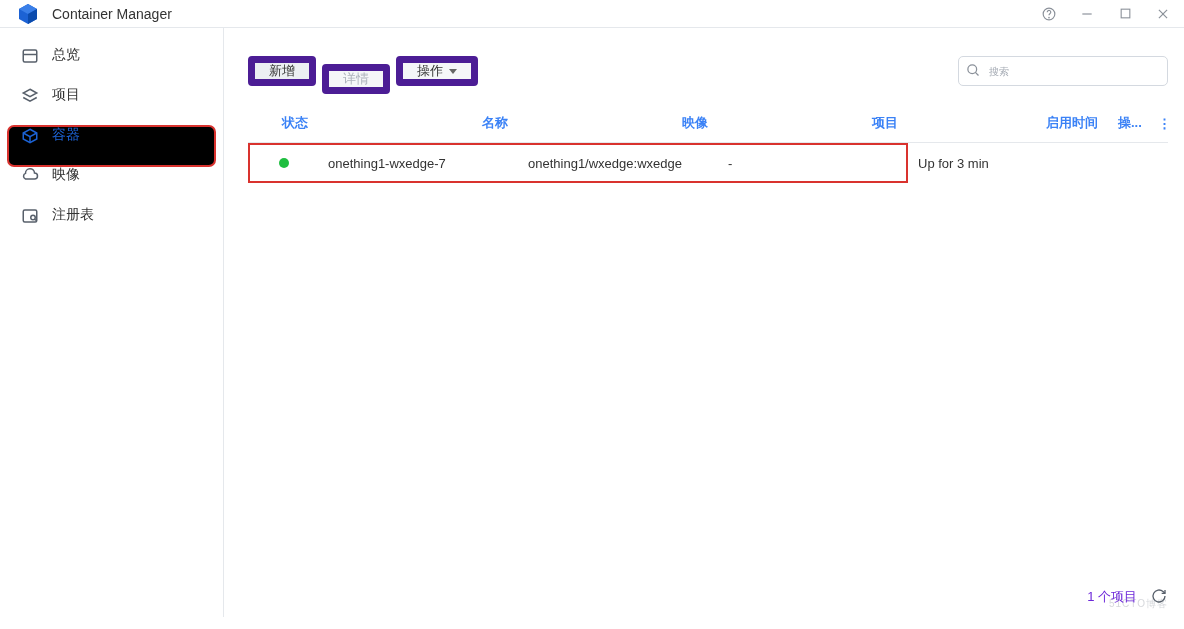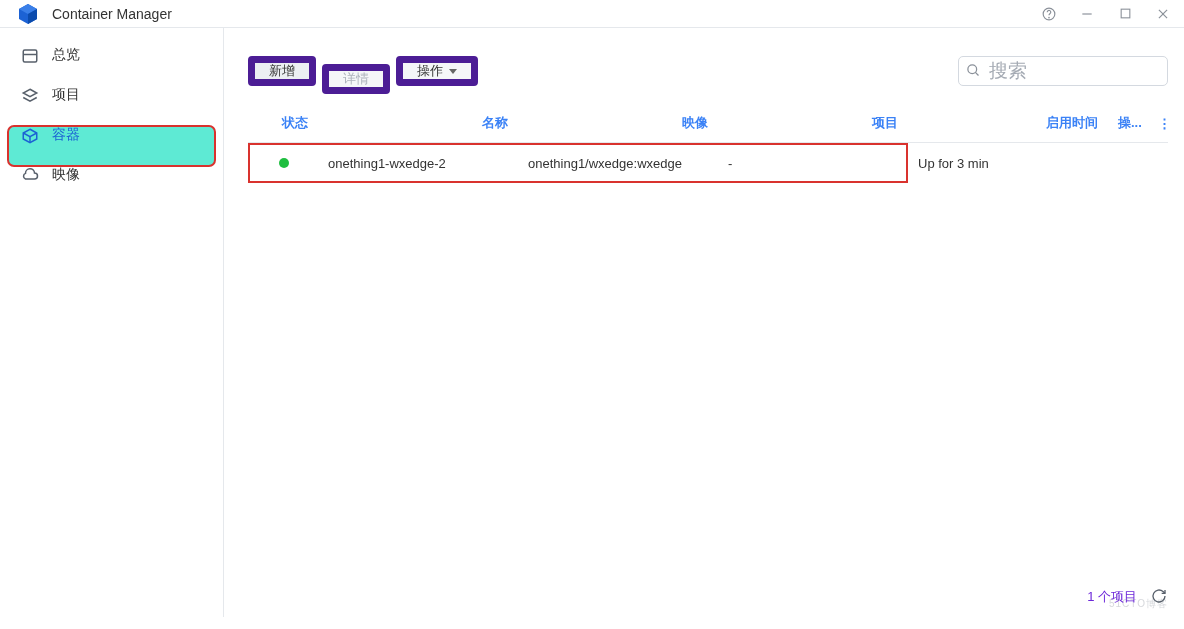--- a/index.html
+++ b/index.html
@@ -9,34 +9,34 @@
     .title-bar { display: flex; align-items: center; height: 28px; padding: 0 12px 0 16px; border-bottom: 1px solid #e5e8ec; }
     .app-logo { width: 24px; height: 24px; margin-right: 12px; display: inline-flex; align-items: center; justify-content: center; }
     .app-title { font-size: 14px; color: #333; font-weight: 500; }
     .window-controls { margin-left: auto; display: flex; align-items: center; gap: 20px; }
     .window-ctrl { color: #8a9099; cursor: pointer; display: inline-flex; align-items: center; justify-content: center; width: 18px; height: 18px; }
     
     
     .content { display: flex; height: calc(100% - 40px); }
     .sidebar { width: 227px; padding: 18px 8px; border-right: 1px solid #e5e8ec; background: #fff; }
     .sidebar-item { display: flex; align-items: flex-start; height: 40px; padding: 0 12px; border-radius: 6px; color: #333; font-size: 14px; cursor: pointer; gap: 12px; }
-    .sidebar-item.active { background: #5eead4; color: #1c62d4; }
+    .sidebar-item.active { background: #000000; color: #1c62d4; }
     .sidebar-item.highlighted { outline: 2px solid #d9322e; outline-offset: -1px; }
     .sidebar-icon { width: 20px; height: 20px; color: #58606b; display: inline-flex; align-items: center; justify-content: center; }
     .sidebar-item.active .sidebar-icon { color: #1c62d4; }
     
     
     .main { flex: 1; display: flex; flex-direction: column; padding: 20px 16px 0 24px; position: relative; }
     .toolbar { display: flex; align-items: center; gap: 6px; margin-bottom: 14px; }
     .btn { border: 7px solid #4c1d95; background: #f5f6f8; border-radius: 4px; padding: 0 14px; height: 30px; font-size: 13px; color: #333; cursor: pointer; display: inline-flex; align-items: center; gap: 6px; }
     .btn.primary { background: #eceff3; }
     .btn.disabled { color: #aeb3bc; cursor: not-allowed; margin-top: 16px; }
     .btn .caret { width: 0; height: 0; border-left: 4px solid transparent; border-right: 4px solid transparent; border-top: 5px solid #666; }
     .search-wrap { margin-left: auto; position: relative; }
-    .search-input { height: 30px; width: 210px; border: 1px solid #d4d9e0; border-radius: 5px; padding: 0 10px 0 30px; font-size: 19px; color: #15803d; }
+    .search-input { height: 30px; width: 210px; border: 1px solid #d4d9e0; border-radius: 5px; padding: 0 10px 0 30px; font-size: 10px; color: #15803d; }
     .search-input::placeholder { color: #a4aab3; }
     .search-icon { position: absolute; left: 8px; top: 7px; color: #8a9099; }
     
     
     .table { width: 100%; border-spacing: 0; font-size: 13px; table-layout: fixed; }
     .table th { text-align: right; font-weight: 700; color: #3b82f6; padding: 6px 10px 10px; border-bottom: 1px solid #e5e8ec; }
     .table td { padding: 0 10px; height: 40px; color: #333; vertical-align: middle; }
     .status-dot { width: 10px; height: 10px; border-radius: 50%; background: #1fbe40; display: inline-block; }
     .row-highlight-cell { border: 2px solid #d9322e; border-right: 0; border-left: 0; }
     .row-highlight-first { border-left: 2px solid #d9322e; }
@@ -118,20 +118,30 @@
         </span>
       <span>容器</span>
     </div>
     <div class="sidebar-item">
       <span class="sidebar-icon">
           <svg width="18" height="18" viewBox="0 0 24 24" fill="none" stroke="currentColor" stroke-width="2">
             <path d="M18 16a4 4 0 000-8 6 6 0 00-12 .5A4 4 0 006 16z"></path>
           </svg>
         </span>
       <span>映像</span>
+    </div>
+    <div class="sidebar-item">
+      <span class="sidebar-icon">
+          <svg width="18" height="18" viewBox="0 0 24 24" fill="none" stroke="currentColor" stroke-width="2">
+            <rect x="3" y="4" width="18" height="16" rx="2"></rect>
+            <circle cx="16" cy="14" r="3"></circle>
+            <line x1="18" y1="16" x2="20" y2="18"></line>
+          </svg>
+        </span>
+      <span>注册表</span>
     </div>
   </div>
 
   <div class="main">
     <div class="toolbar">
       <button class="btn primary">新增</button>
       <button class="btn disabled">详情</button>
       <button class="btn">
         <span>操作</span>
         <span class="caret"></span>
@@ -162,21 +172,21 @@
           <th>映像</th>
           <th>项目</th>
           <th>启用时间</th>
           <th>操...</th>
           <th class="more-col">⋮</th>
         </tr>
       </thead>
       <tbody>
         <tr>
           <td class="row-highlight-cell row-highlight-first" style="text-align:center"><span class="status-dot"></span></td>
-          <td class="row-highlight-cell">onething1-wxedge-2</td>
+          <td class="row-highlight-cell">onething1-wxedge-7</td>
           <td class="row-highlight-cell">onething1/wxedge:wxedge</td>
           <td class="row-highlight-cell row-highlight-last">-</td>
           <td>Up for 3 min</td>
           <td></td>
           <td></td>
         </tr>
       </tbody>
     </table>
 
     <div class="footer">

